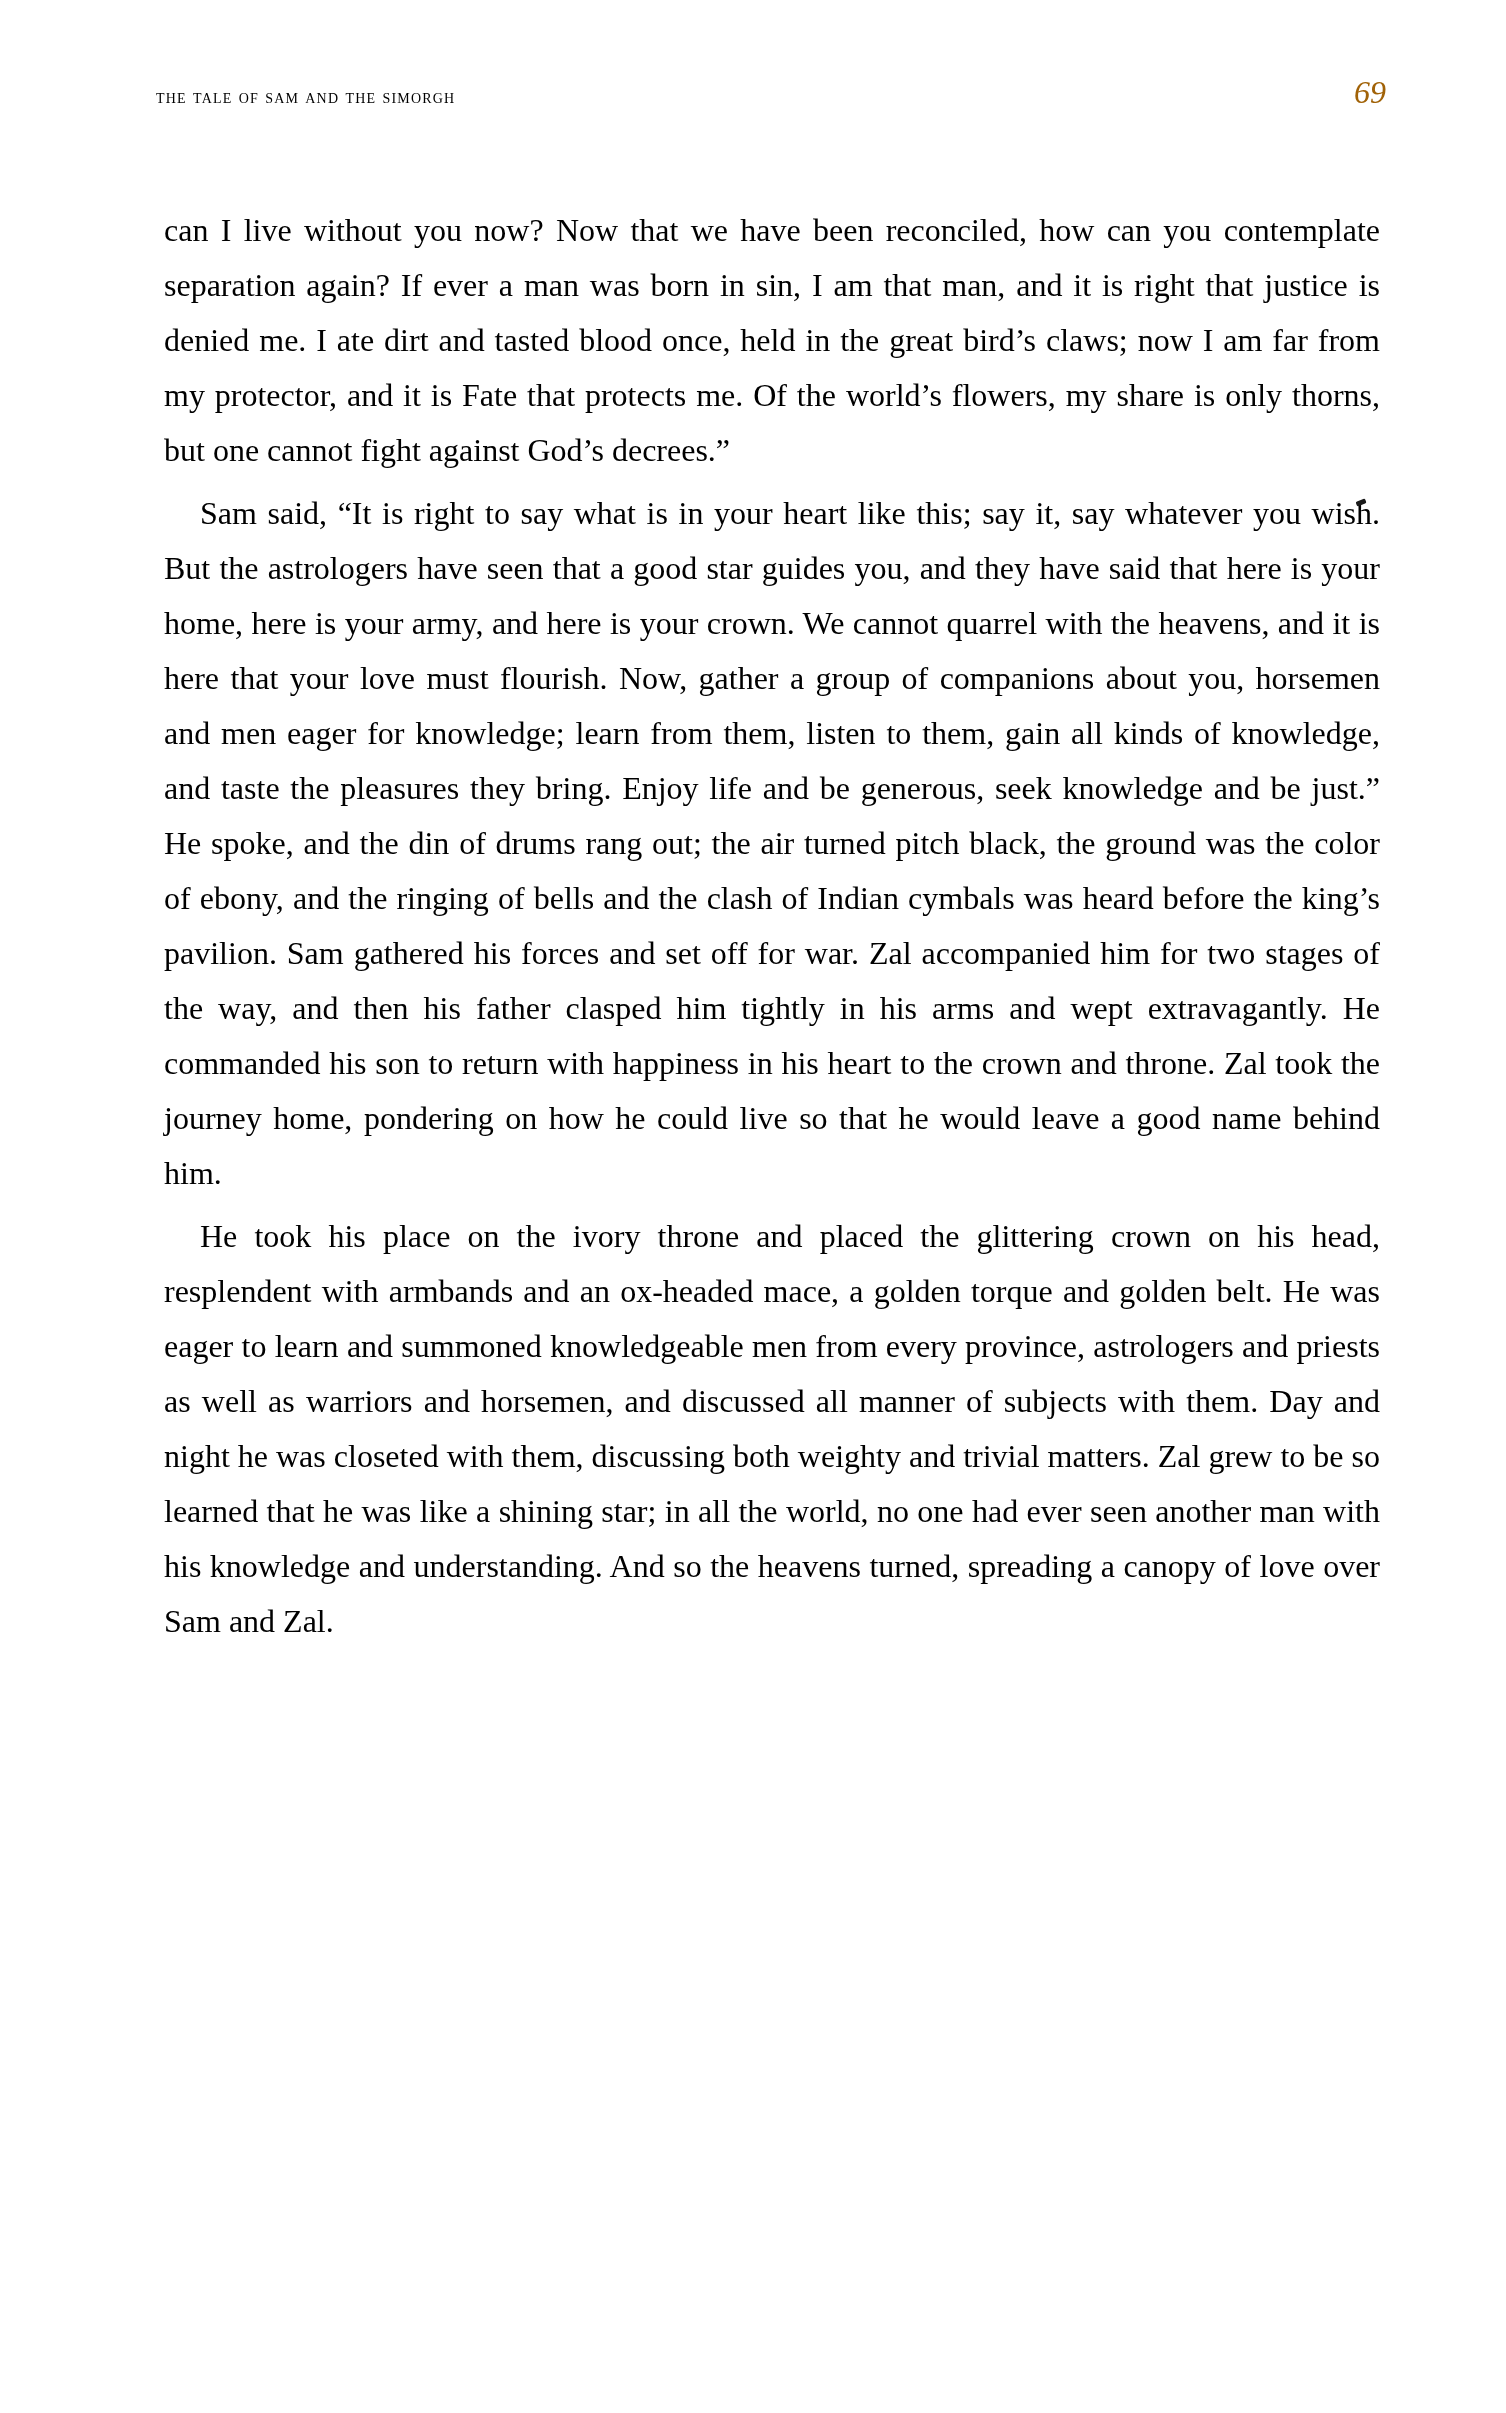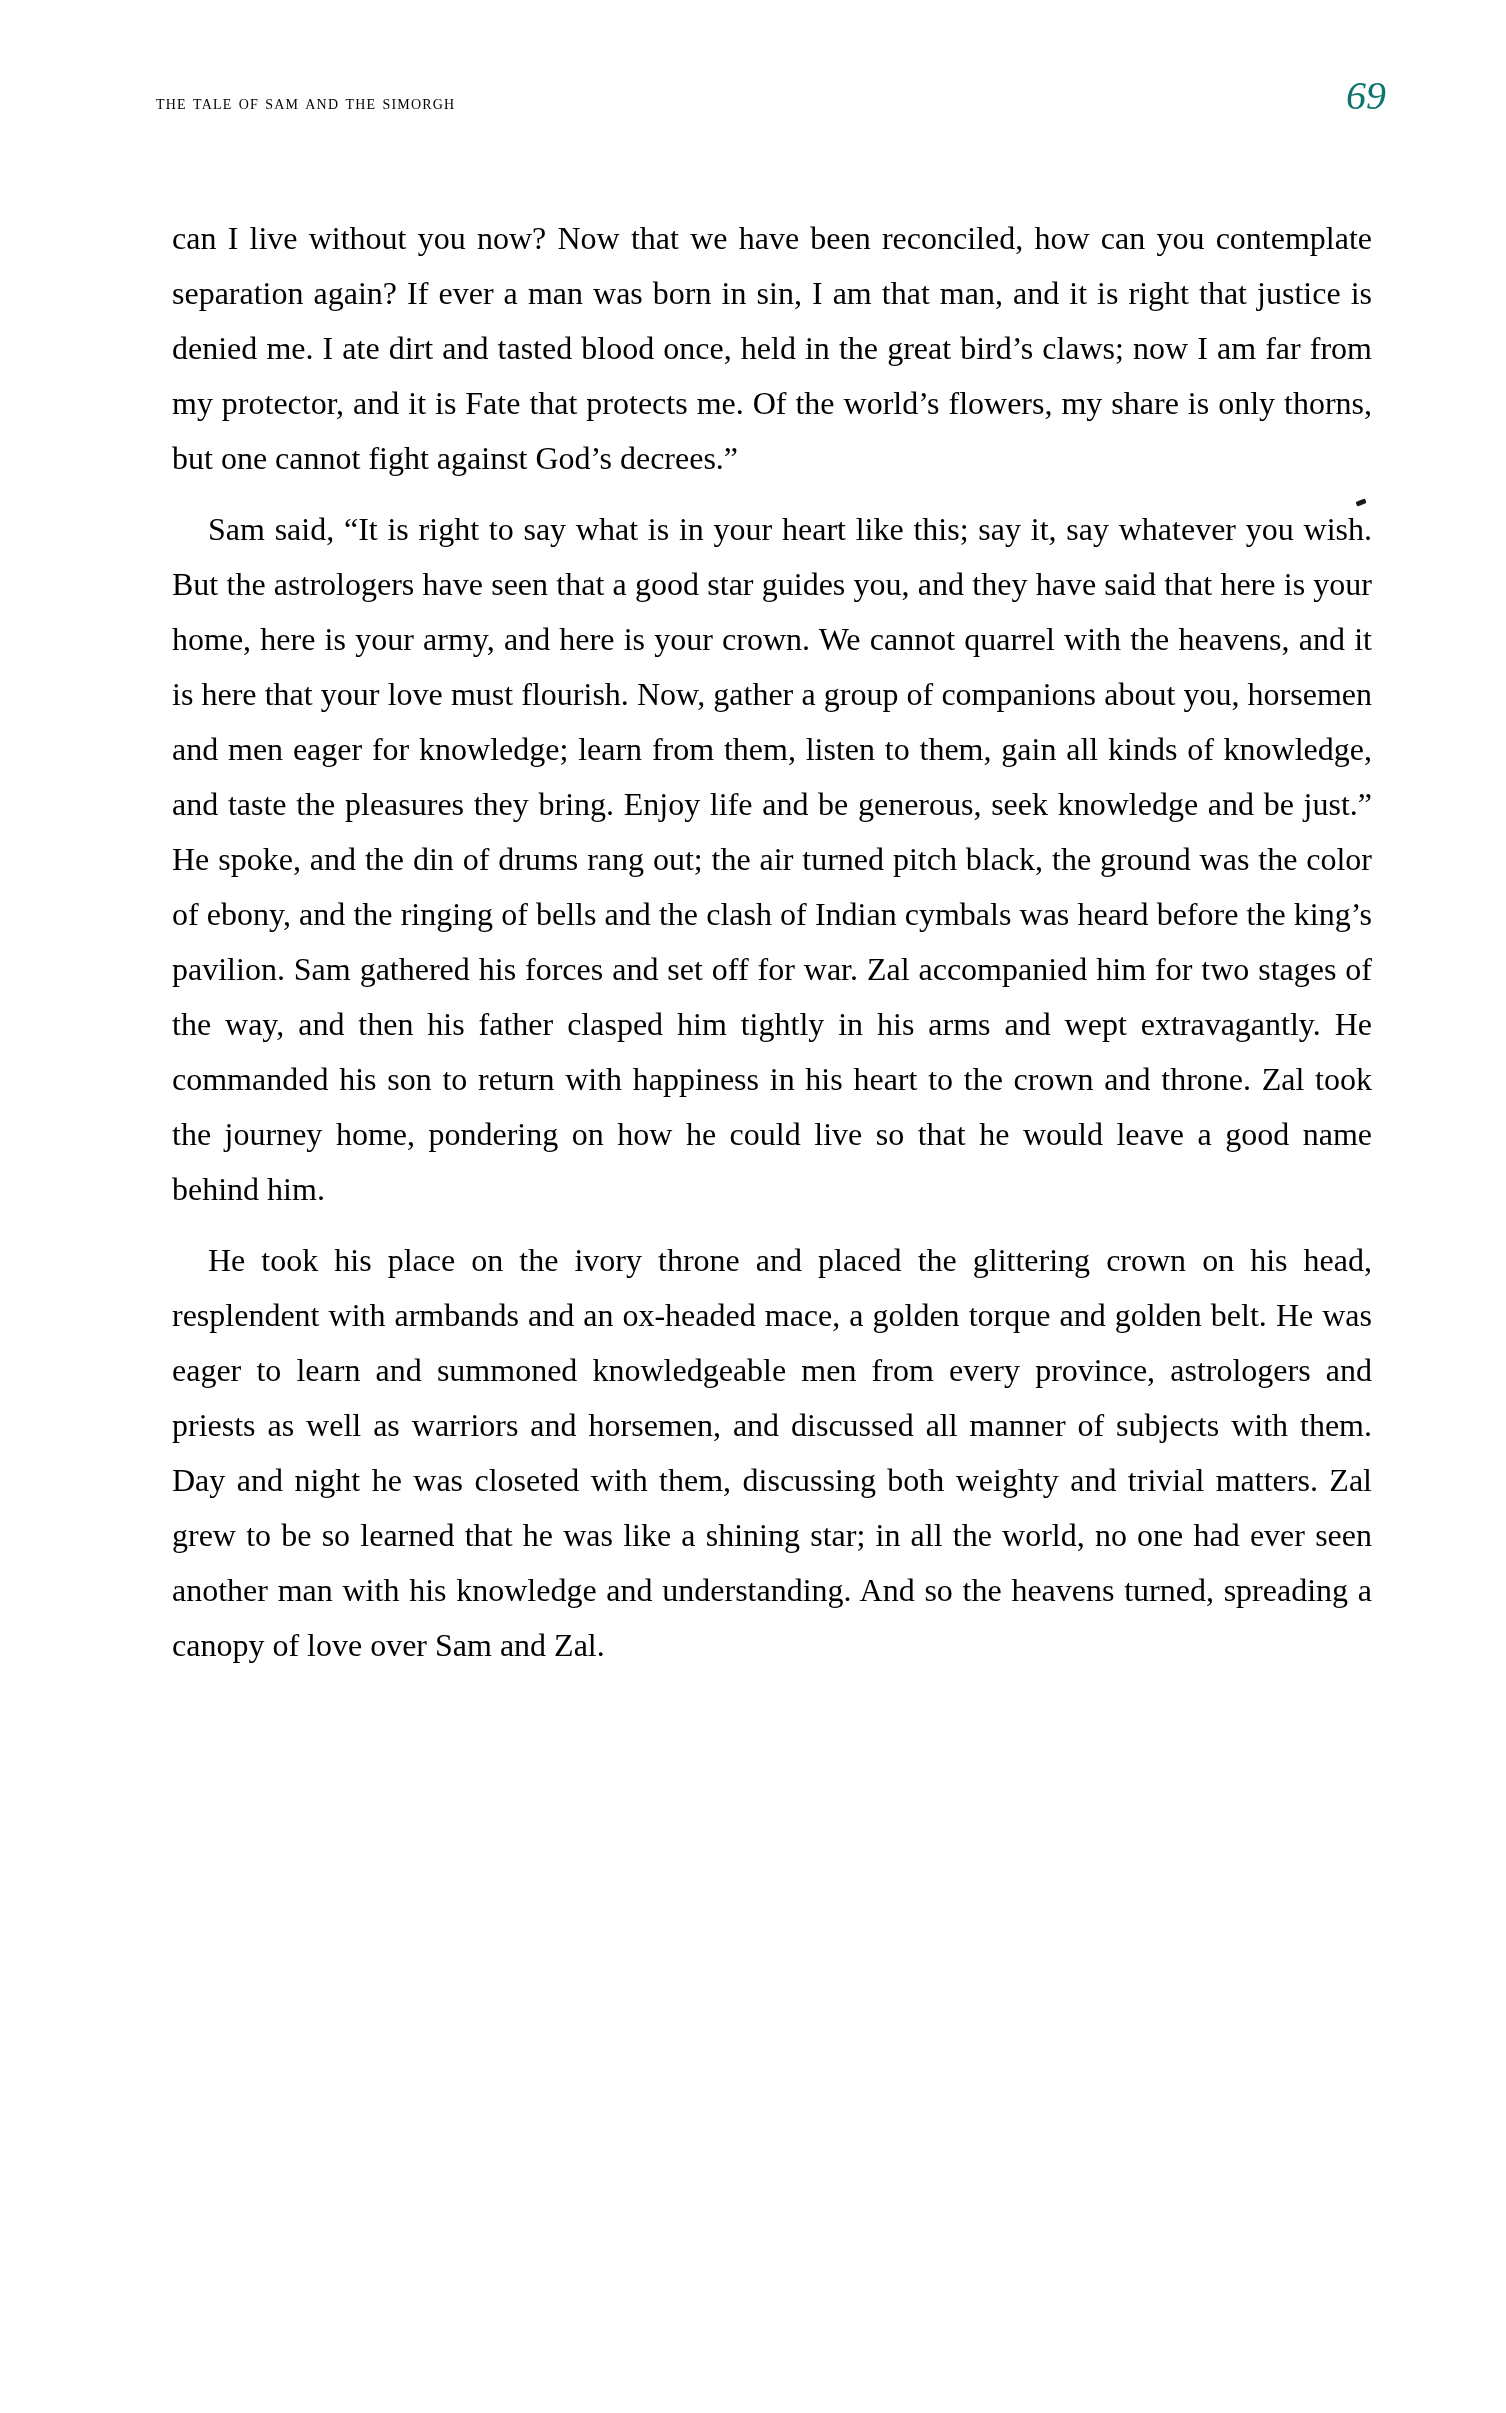--- a/index.html
+++ b/index.html
@@ -39,36 +39,36 @@
     letter-spacing: 1.2px;
     line-height: 1;
     white-space: nowrap;
     color: #000000;
   }
   
   .running-head-title::first-letter { font-size: 1em; }
 
   .running-head-folio {
     font-family: "Liberation Serif", "DejaVu Serif", serif;
-    font-size: 40px;
+    font-size: 32px;
     font-style: italic;
     line-height: 1;
-    color: #0f766e;
+    color: #a16207;
   }
 
   
   .textblock {
     position: absolute;
     left: 156px;
     top: 195px;
     width: 1232px;
   }
 
   .para {
-    margin: 16px;
+    margin: 8px;
     font-size: 32px;
     line-height: 55px;
     text-align: justify;
     text-justify: inter-word;
     color: #000000;
     hyphens: manual;
     -webkit-hyphens: manual;
   }
 
   .para.indent {

